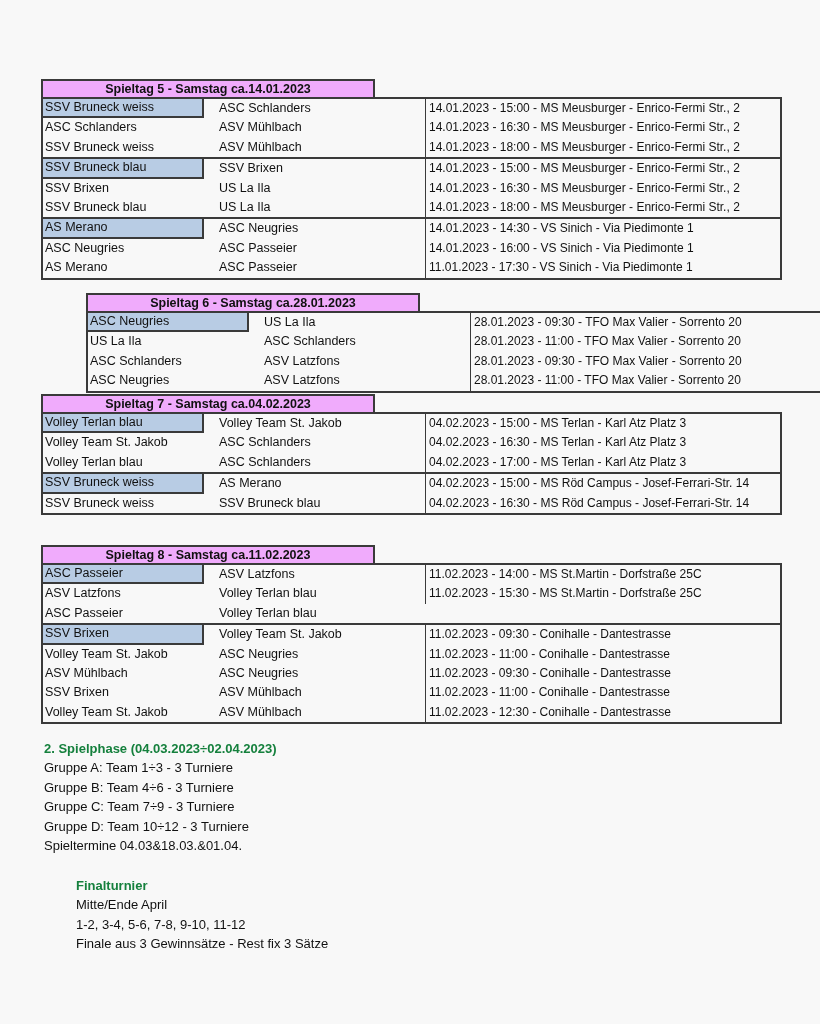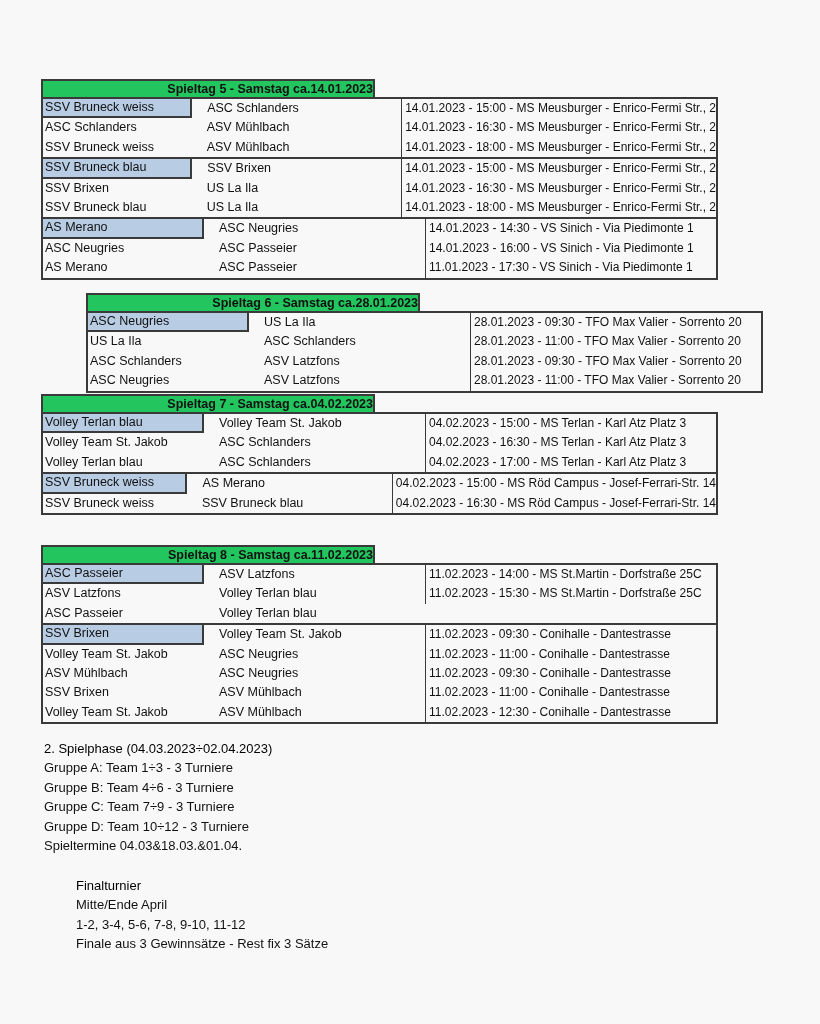--- a/index.html
+++ b/index.html
@@ -9,52 +9,52 @@
     font-family: "Liberation Sans", "DejaVu Sans", sans-serif;
     font-size: 12.5px;
     color: #111;
     position: relative;
     overflow: hidden;
   }
   .block { position: absolute; left: 41px; width: 741px; }
   .hdr {
     position: relative;
     width: 334px; height: 18px;
-    background: #22c55e;
+    background: #f0abfc;
     border: 2px solid #3a3a3a;
     border-bottom: none;
     box-sizing: border-box;
-    text-align: right;
+    text-align: center;
     font-weight: bold;
     font-size: 12.5px;
     line-height: 17px;
   }
   .grp {
     position: relative;
     border: 2px solid #3a3a3a;
     border-top: none;
     box-sizing: border-box;
-    width: 677px;
+    width: 741px;
   }
   .block .grp:first-of-type, .grp.first { border-top: 2px solid #3a3a3a; }
   .row { display: flex; height: 19.4px; line-height: 19px; white-space: nowrap; }
   .c1 { width: 171px; padding-left: 2px; box-sizing: border-box; }
   .c2 { width: 163px; padding-left: 5px; box-sizing: border-box; }
   .c3 { flex: 1; padding-left: 3px; border-left: 1.5px solid #3a3a3a; font-size: 12px; margin-left: 48px; }
   .row.lead .c1 {
     background: #b8cce4;
     border-right: 2px solid #3a3a3a;
     border-bottom: 2px solid #3a3a3a;
     box-sizing: border-box;
     width: 161px;
     margin-right: 10px;
     line-height: 17px;
   }
   .notes { position: absolute; left: 44px; font-size: 13px; line-height: 19.4px; }
-  .notes .red { color: #000000; font-weight: normal; }
+  .notes .red { color: #15803d; font-weight: bold; }
 </style>
 </head>
 <body>
 
 <div class="block" style="top:79px;">
   <div class="hdr">Spieltag 5 - Samstag ca.14.01.2023</div>
   <div class="grp first">
     <div class="row lead">
         <span class="c1">SSV Bruneck weiss</span>
         <span class="c2">ASC Schlanders</span>

